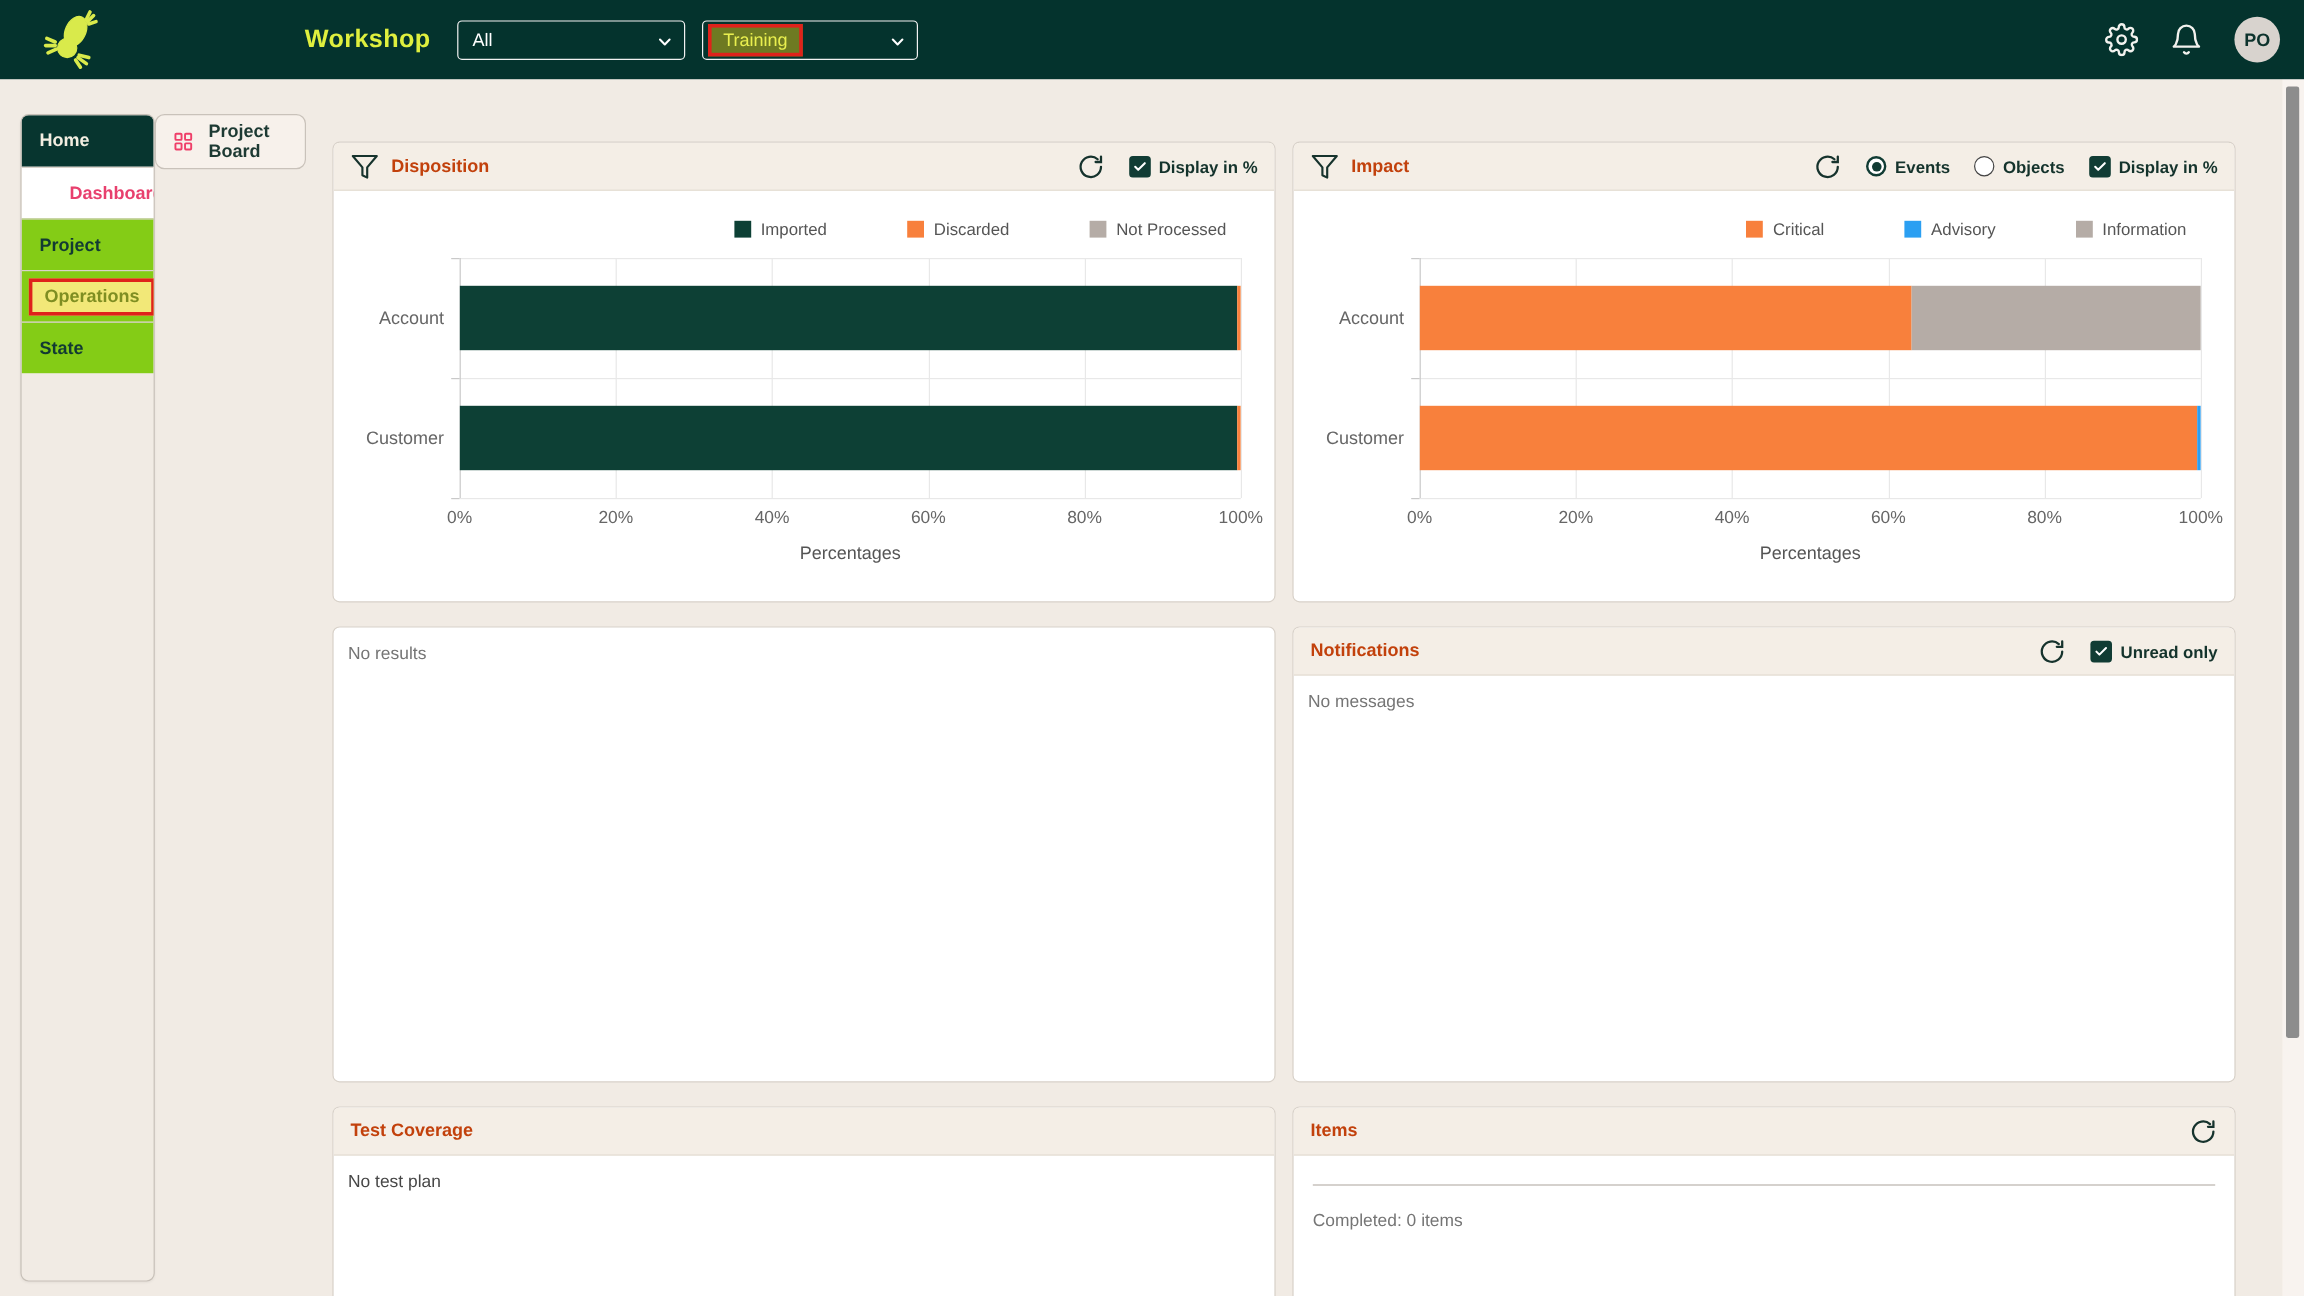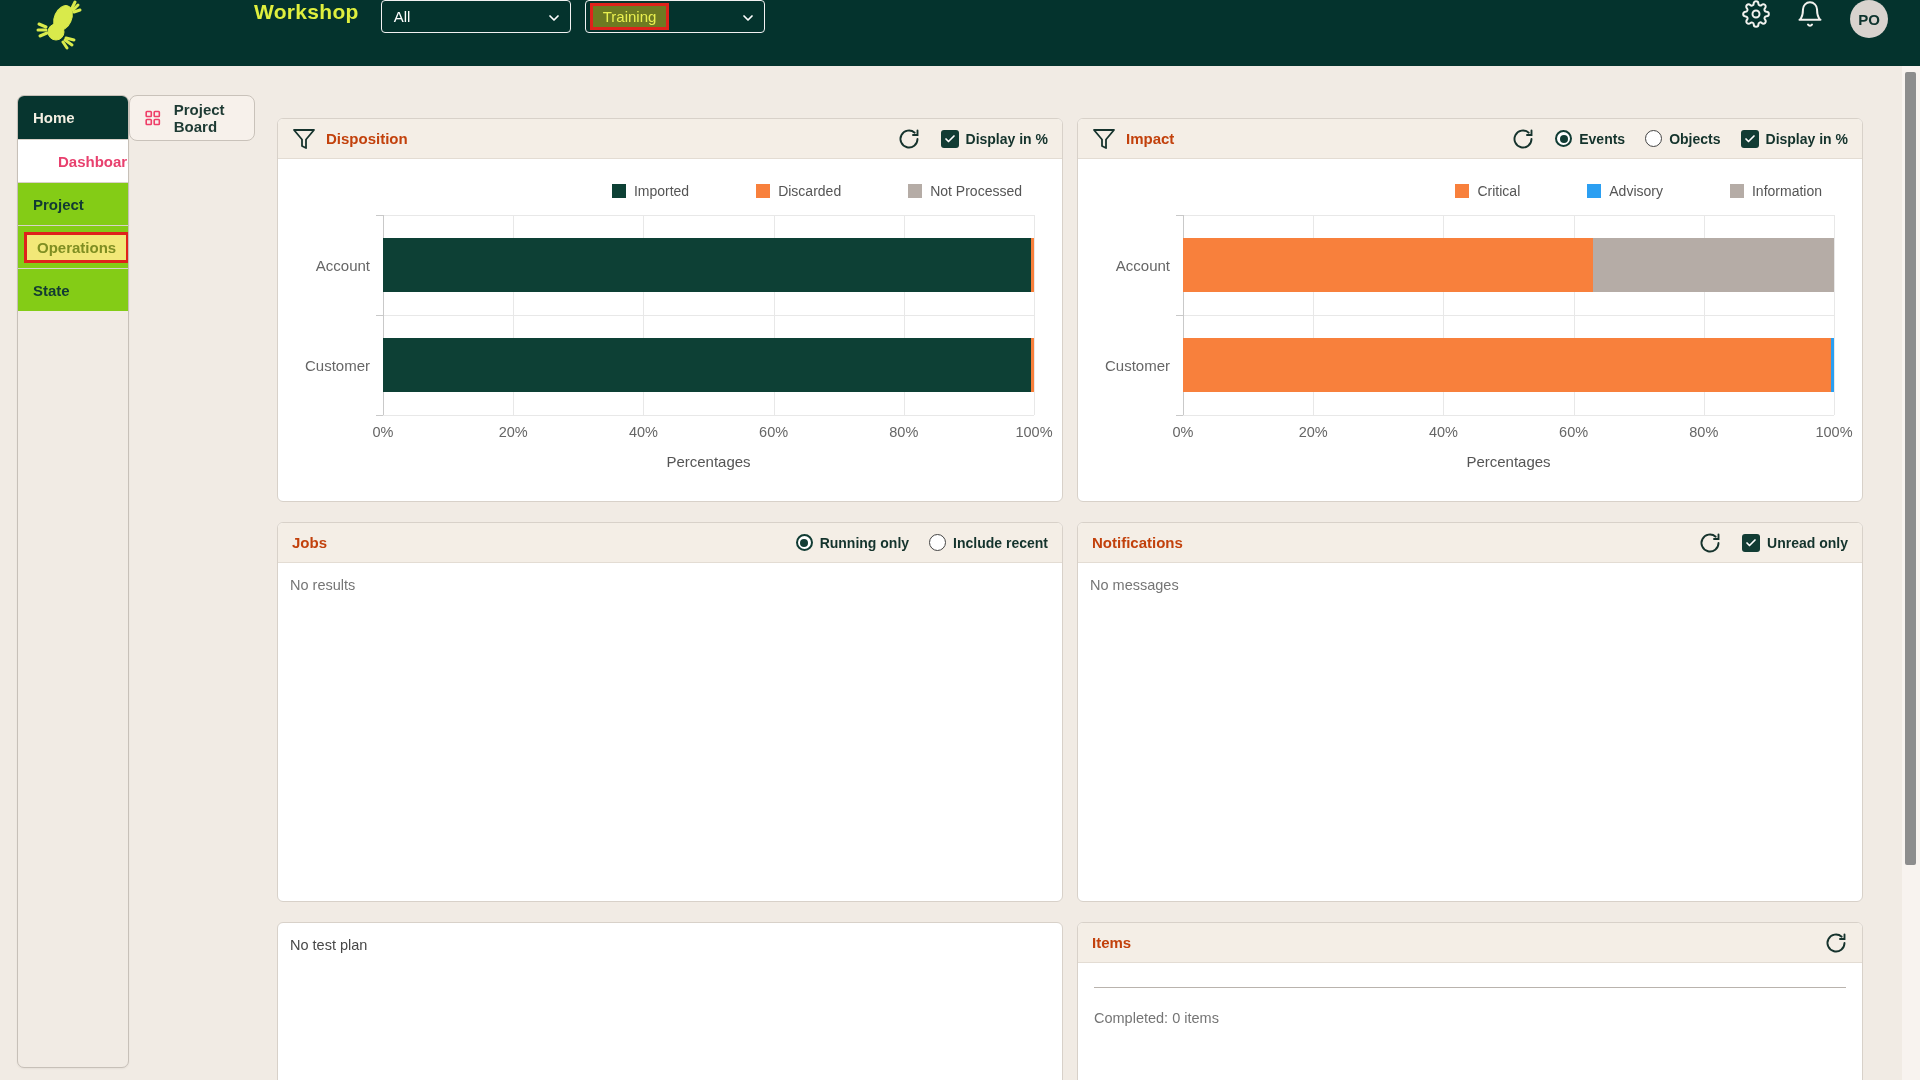--- a/index.html
+++ b/index.html
@@ -5,22 +5,22 @@
   * { box-sizing: border-box; margin: 0; padding: 0; }
   html,body { width:1920px; height:1080px; overflow:hidden; }
   body {
     font-family:"Liberation Sans", sans-serif;
     background:#f1ebe4;
     position:relative;
   }
 
   
   .topbar{
-    height:66px; background:#04332d; display:flex; 
-    padding:0 32px 0 36px; position:relative; z-index:5;
+    height:66px; background:#04332d; display:flex; align-items:center;
+    padding:0 20px 0 36px; position:relative; z-index:5;
   }
   .logo{ width:48px; height:50px; flex:0 0 auto; }
   .app-title{ margin-left:170px; font-size:21px; font-weight:bold; color:#dfef3e; letter-spacing:.3px; }
   .hdr-select{
     height:33px; border:1.5px solid #f2f2f2; border-radius:4px; color:#fff;
     display:flex; align-items:center; padding:0 30px 0 12px; position:relative;
     font-size:15px; background:transparent; cursor:pointer;
   }
   .hdr-select .chev{ position:absolute; right:8px; top:9px; }
   .sel-all{ width:190px; margin-left:22px; }
@@ -340,33 +340,20 @@
           <span class="xtick" style="left: 20%;">20%</span>
           <span class="xtick" style="left: 40%;">40%</span>
           <span class="xtick" style="left: 60%;">60%</span>
           <span class="xtick" style="left: 80%;">80%</span>
           <span class="xtick" style="left: 100%;">100%</span>
         </div>
       <div class="xaxis-label">Percentages</div>
     </section>
 
     <section class="card h2">
-      <div class="card-header">
-        <span class="card-title">Jobs</span>
-        <div class="hdr-right">
-          <div class="ctl-group">
-            <span class="radio selected"></span>
-            <span class="ctl-label">Running only</span>
-          </div>
-          <div class="ctl-group">
-            <span class="radio"></span>
-            <span class="ctl-label">Include recent</span>
-          </div>
-        </div>
-      </div>
       <div class="empty-text">No results</div>
     </section>
 
     <section class="card h2">
       <div class="card-header">
         <span class="card-title">Notifications</span>
         <div class="hdr-right">
           <svg class="icon-btn" viewBox="0 0 24 24" fill="none" stroke="#16332d" stroke-width="1.9" stroke-linecap="round">
               <path d="M20.5 12a8.5 8.5 0 1 1-2.8-6.3"></path>
               <polyline points="20.5 3.5 20.5 8 16 8" fill="none"></polyline>
@@ -378,20 +365,23 @@
                 </svg>
             </span>
             <span class="ctl-label">Unread only</span>
           </div>
         </div>
       </div>
       <div class="empty-text">No messages</div>
     </section>
 
     <section class="card h3">
+      <div class="card-header">
+        <span class="card-title">Test Coverage</span>
+      </div>
       <div class="empty-text dark">No test plan</div>
     </section>
 
     <section class="card h3">
       <div class="card-header">
         <span class="card-title">Items</span>
         <div class="hdr-right">
           <svg class="icon-btn" viewBox="0 0 24 24" fill="none" stroke="#16332d" stroke-width="1.9" stroke-linecap="round">
               <path d="M20.5 12a8.5 8.5 0 1 1-2.8-6.3"></path>
               <polyline points="20.5 3.5 20.5 8 16 8" fill="none"></polyline>

